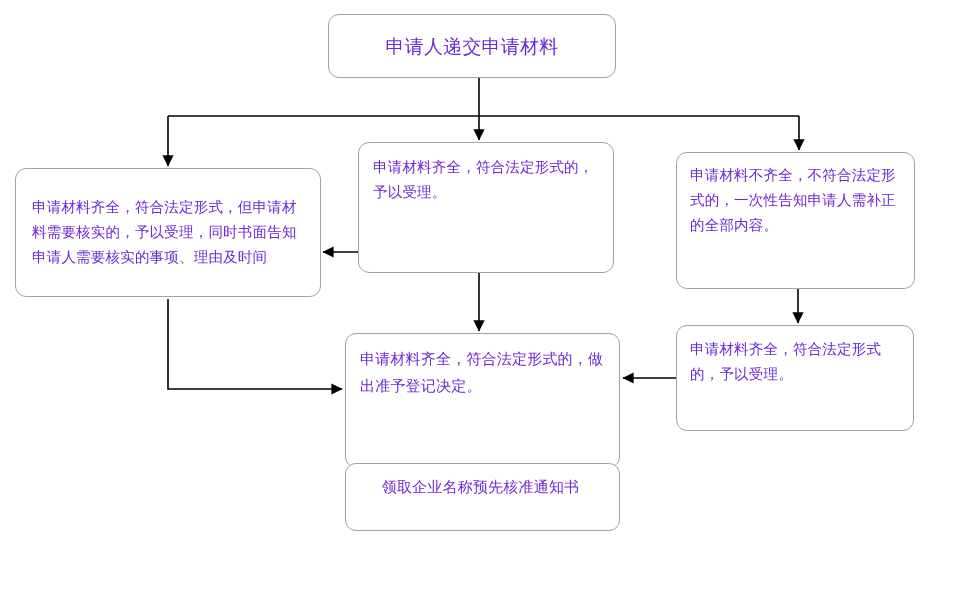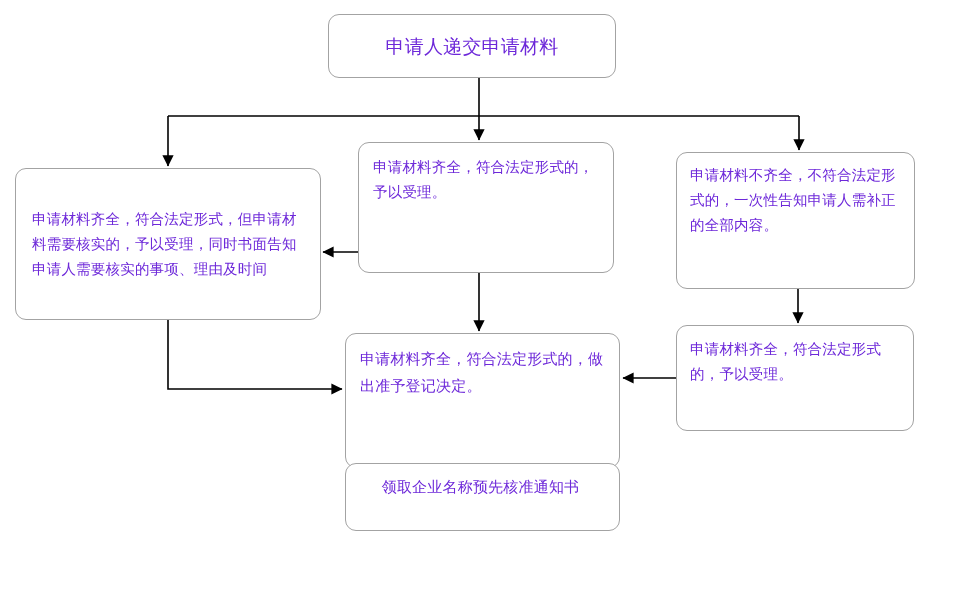--- a/index.html
+++ b/index.html
@@ -53,21 +53,21 @@
   .n-start .txt {
     text-align: center;
     font-size: 19px;
     line-height: 22px;
   }
   
   .n-left {
     left: 15px;
     top: 168px;
     width: 306px;
-    height: 152px;
+    height: 129px;
     align-items: center;
     padding: 6px 14px 6px 16px;
   }
   .n-left .txt {
     text-align: left;
     font-size: 14.5px;
     line-height: 25px;
   }
   
   .n-mid {

